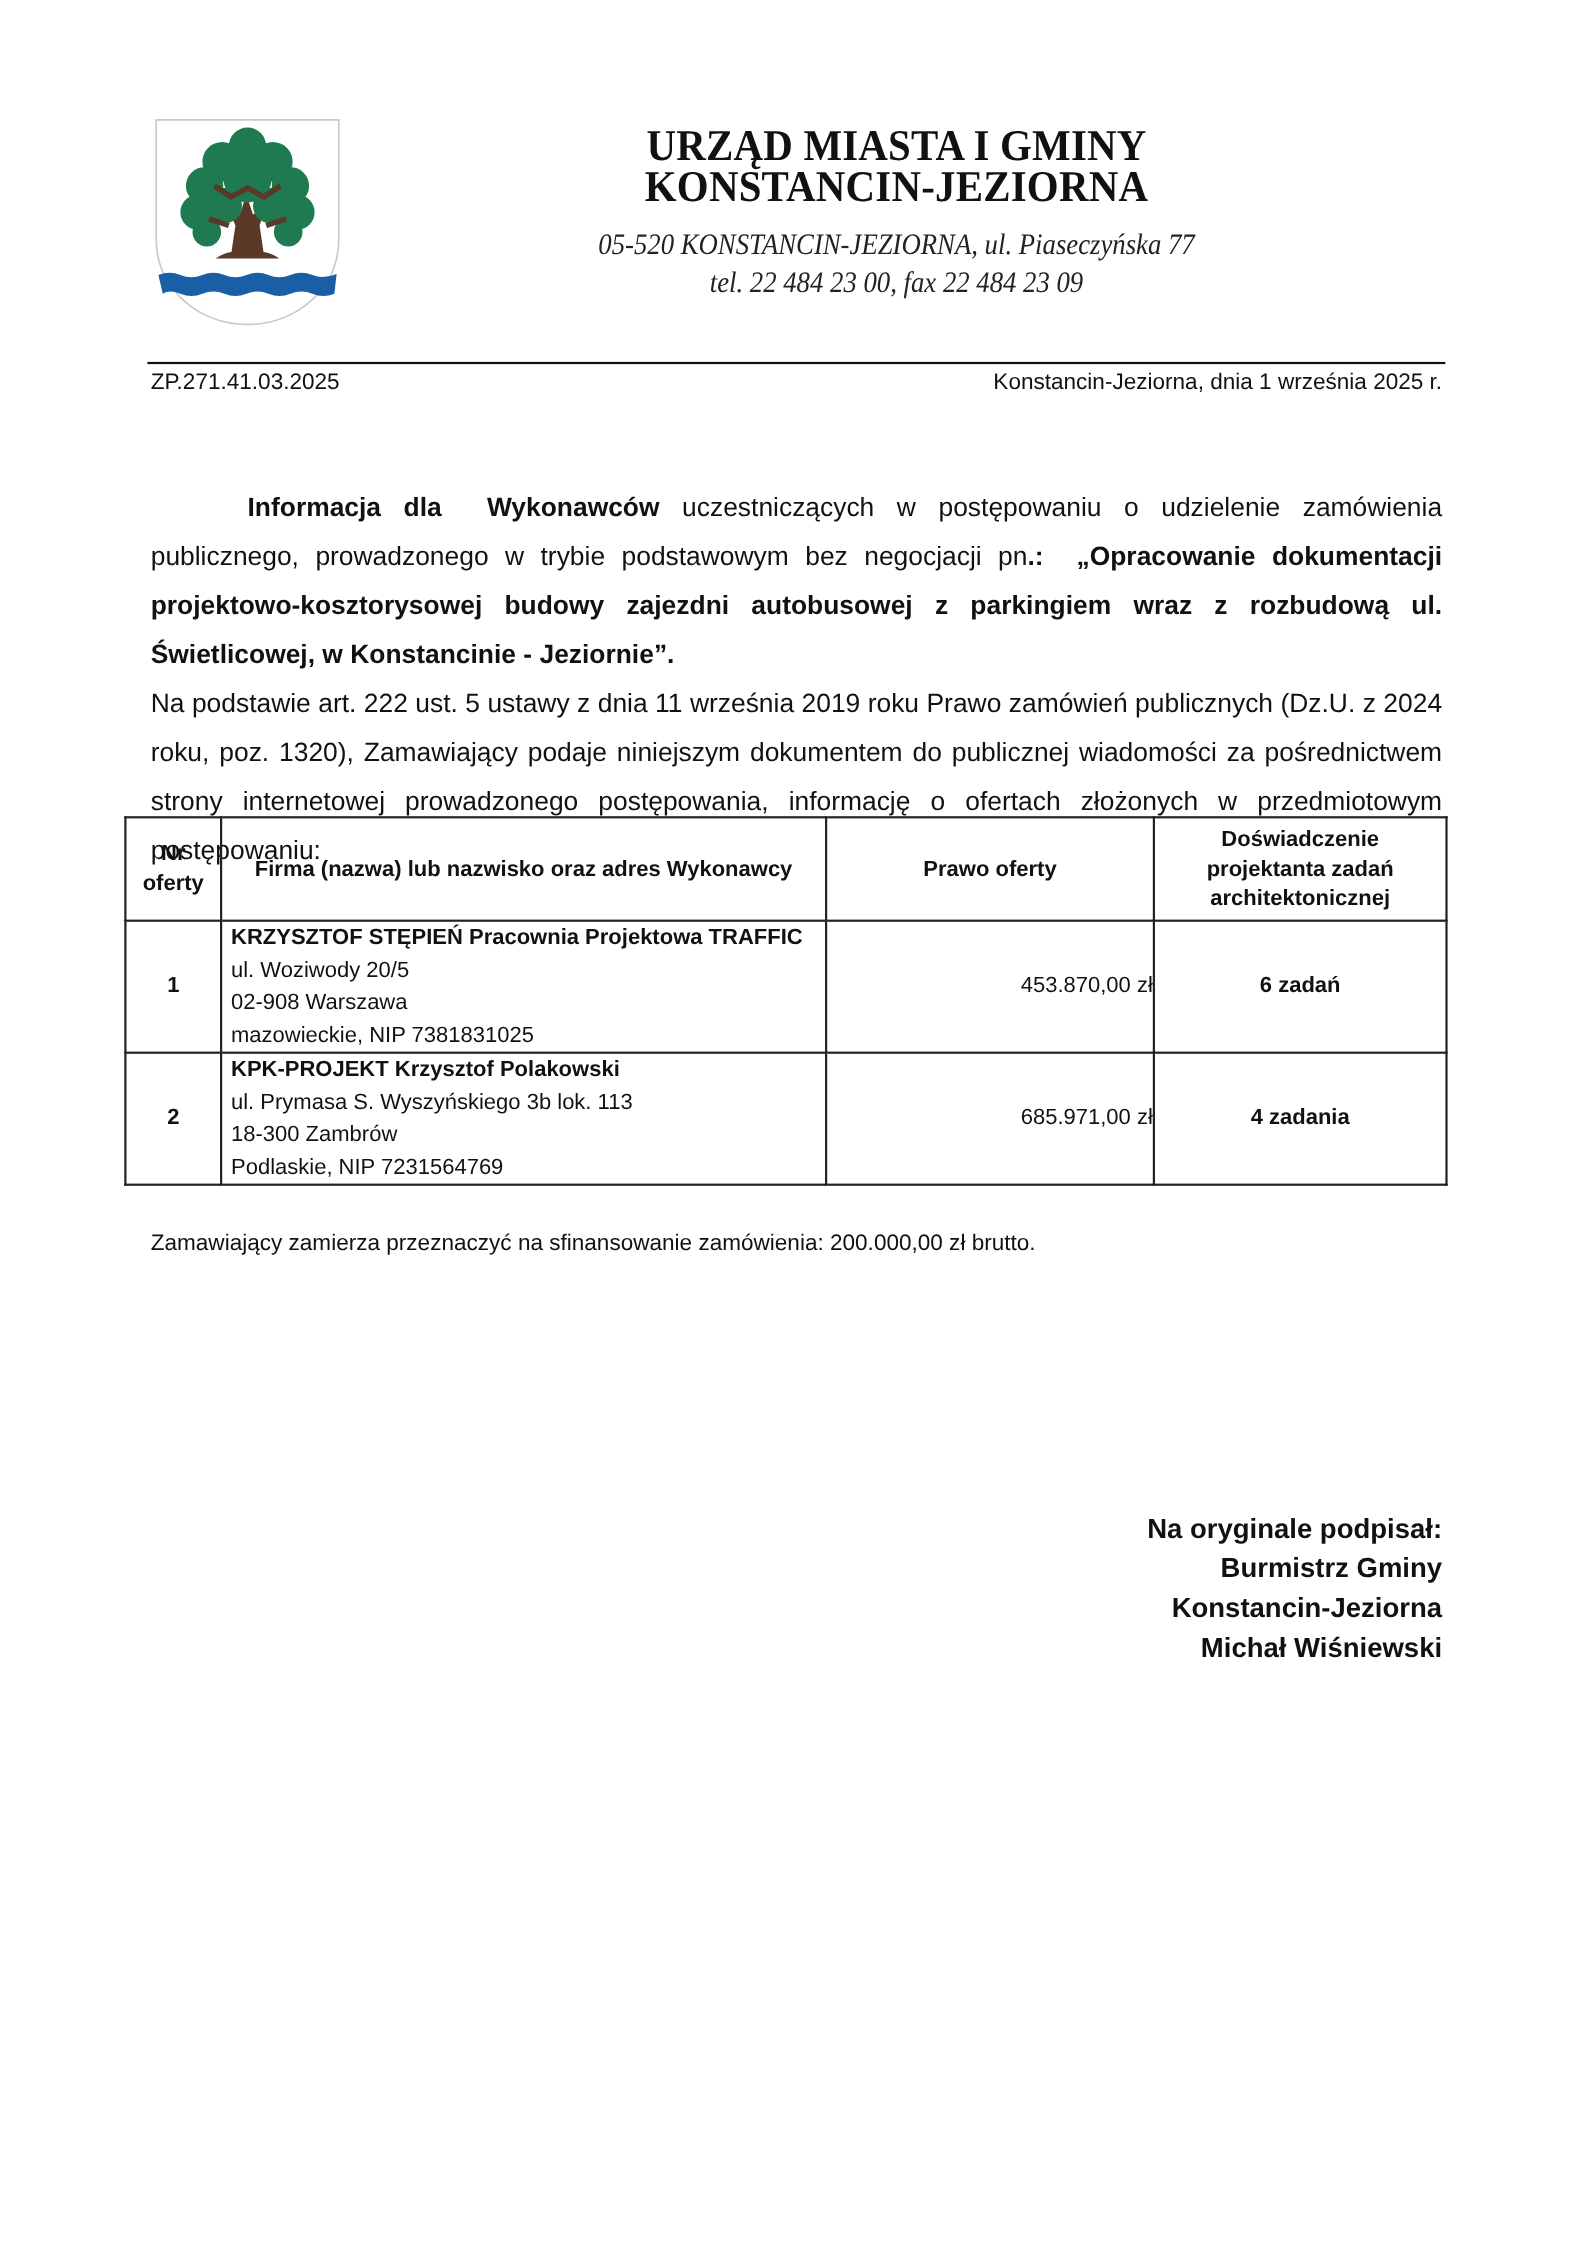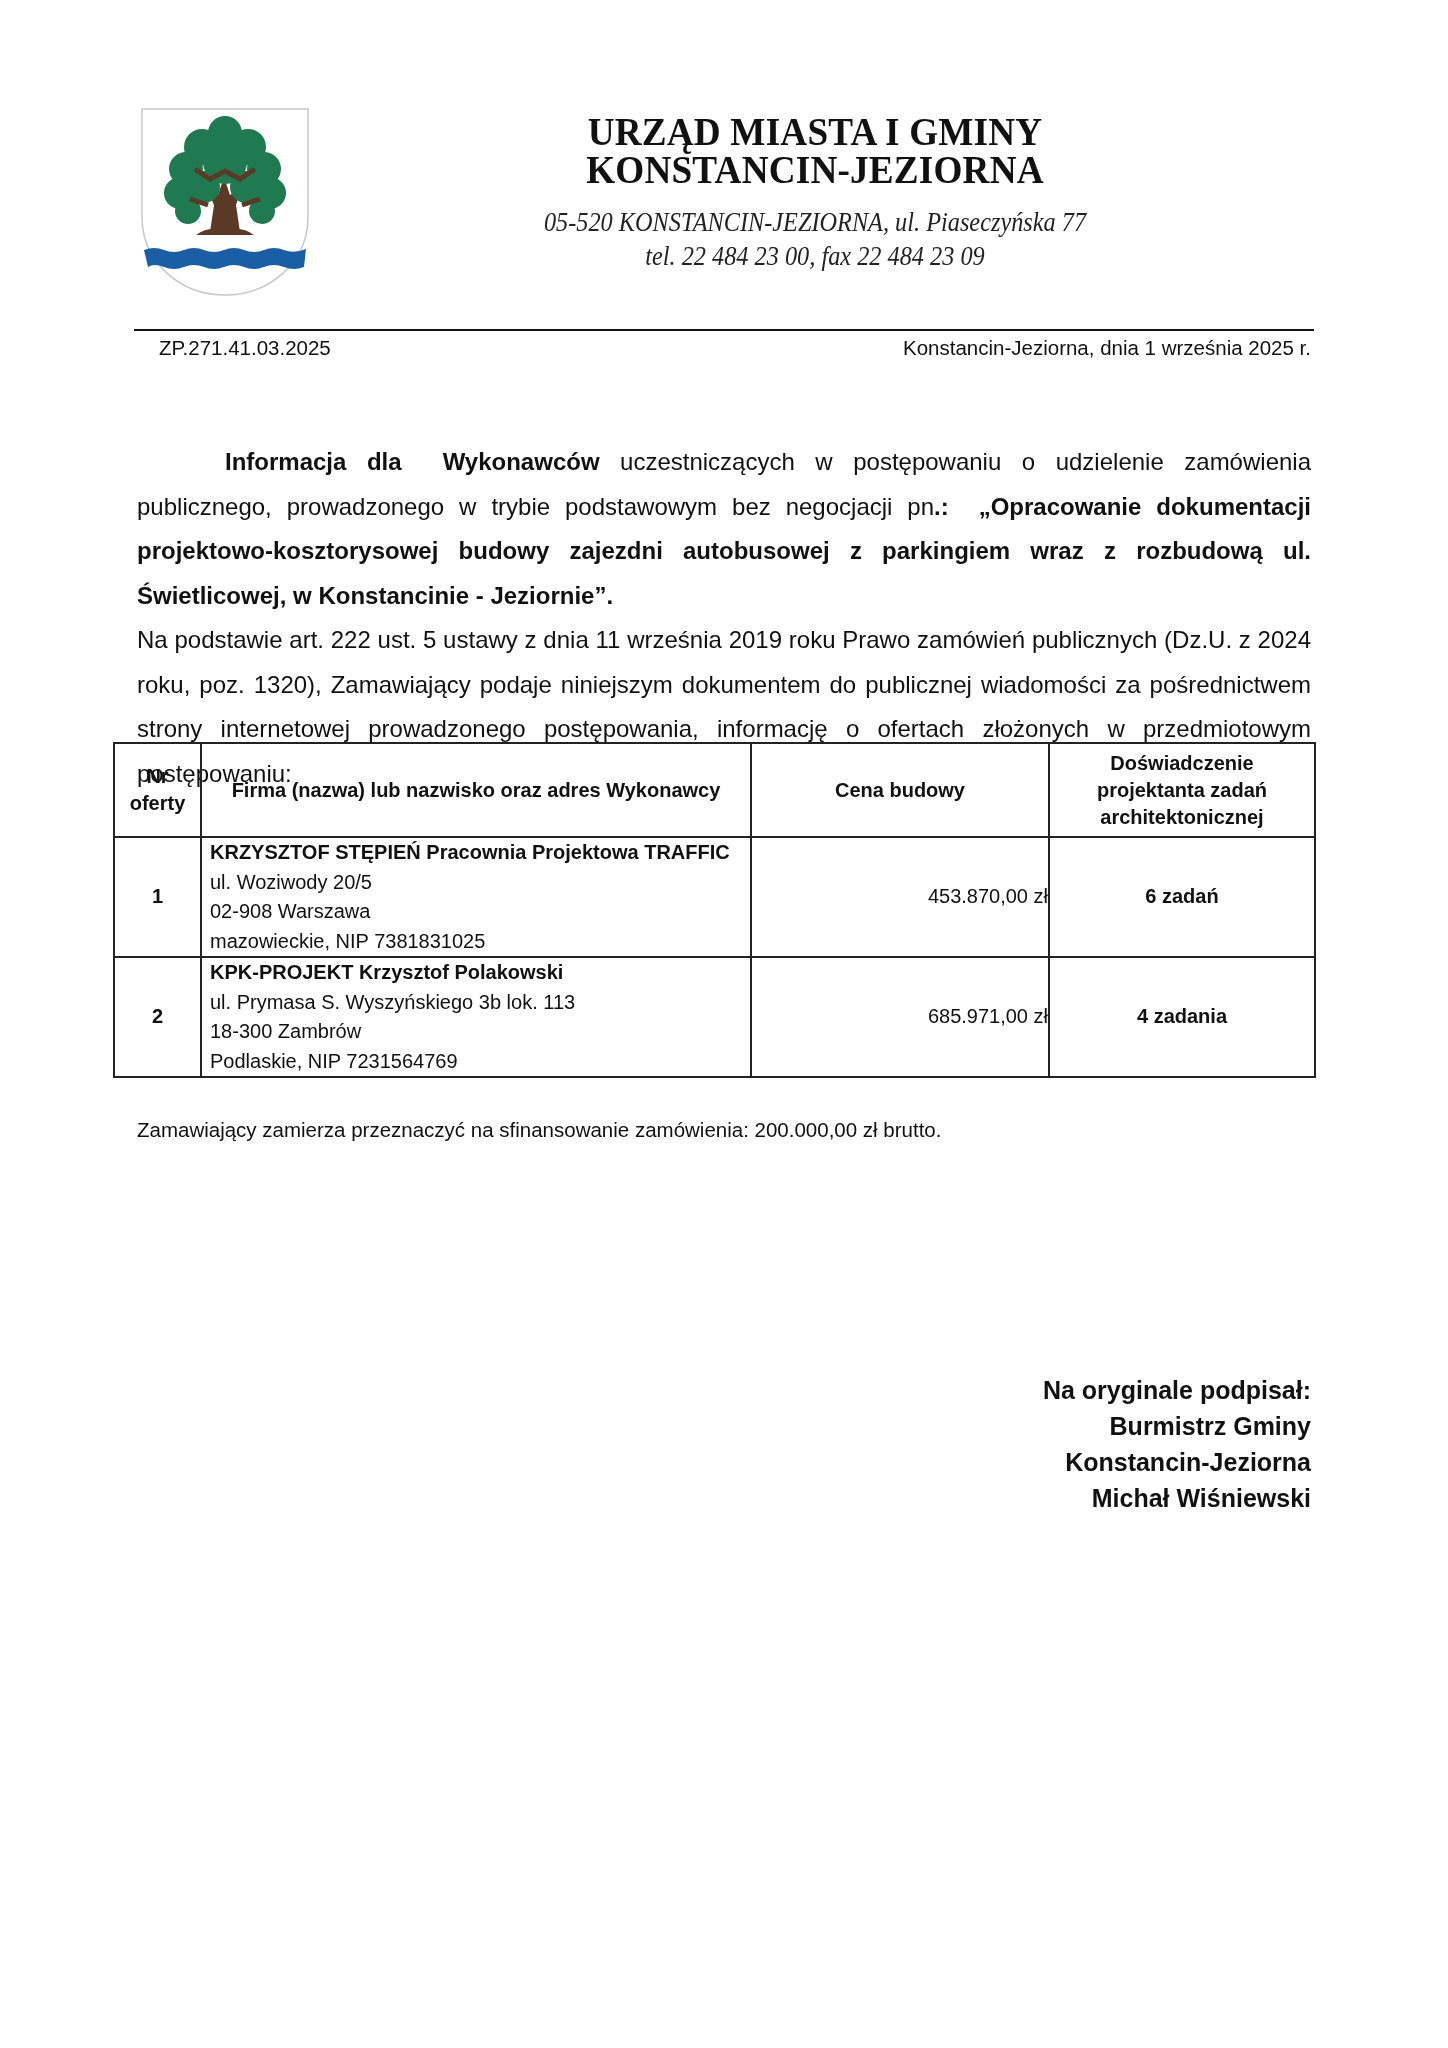--- a/index.html
+++ b/index.html
@@ -11,21 +11,21 @@
   #crest { left: 140px; top: 107px; width: 170px; height: 190px; }
 
   .title { left: 430px; width: 770px; text-align: center; font-weight: bold; font-size: 40px; line-height: 40px; letter-spacing: 0.2px; transform: scaleX(0.93); transform-origin: center; }
   #title1 { top: 112px; }
   #title2 { top: 150px; }
   .addr { left: 420px; width: 790px; text-align: center; font-style: italic; font-size: 27px; line-height: 30px; color: #222; transform: scaleX(0.9); transform-origin: center; }
   #addr1 { top: 207px; }
   #addr2 { top: 241px; }
 
   #rule { left: 134px; top: 329px; width: 1180px; height: 2px; background: #111; }
-  .meta { top: 335px; font-size: 20.5px; line-height: 26px; margin-left: 22px; }
+  .meta { top: 335px; font-size: 20.5px; line-height: 26px; }
   #ref { left: 137px; }
   #date { right: 137px; text-align: right; }
 
   #para { left: 137px; top: 440px; width: 1174px; font-size: 24px; line-height: 44.5px; text-align: justify; }
   #para p { margin: 0; }
   #para .indent { text-indent: 88px; }
   #para b { font-weight: bold; }
 
   #offers { left: 113px; top: 742px; border-collapse: collapse; font-size: 20px; }
   #offers td, #offers th { border: 2px solid #222; padding: 0; vertical-align: middle; }
@@ -89,21 +89,21 @@
 </div>
 
 <table id="offers" class="abs sans">
   <thead>
     <tr>
       <th class="c-nr">
         <span style="display:block">Nr</span>
         <span style="display:block">oferty</span>
       </th>
       <th class="c-firm">Firma (nazwa) lub nazwisko oraz adres Wykonawcy</th>
-      <th class="c-price">Cena budowy</th>
+      <th class="c-price">Prawo oferty</th>
       <th class="c-exp">
         <span style="display:block">Doświadczenie</span>
         <span style="display:block">projektanta zadań</span>
         <span style="display:block">architektonicznej</span>
       </th>
     </tr>
   </thead>
   <tbody>
     <tr class="row">
       <td class="c-nr">1</td>

